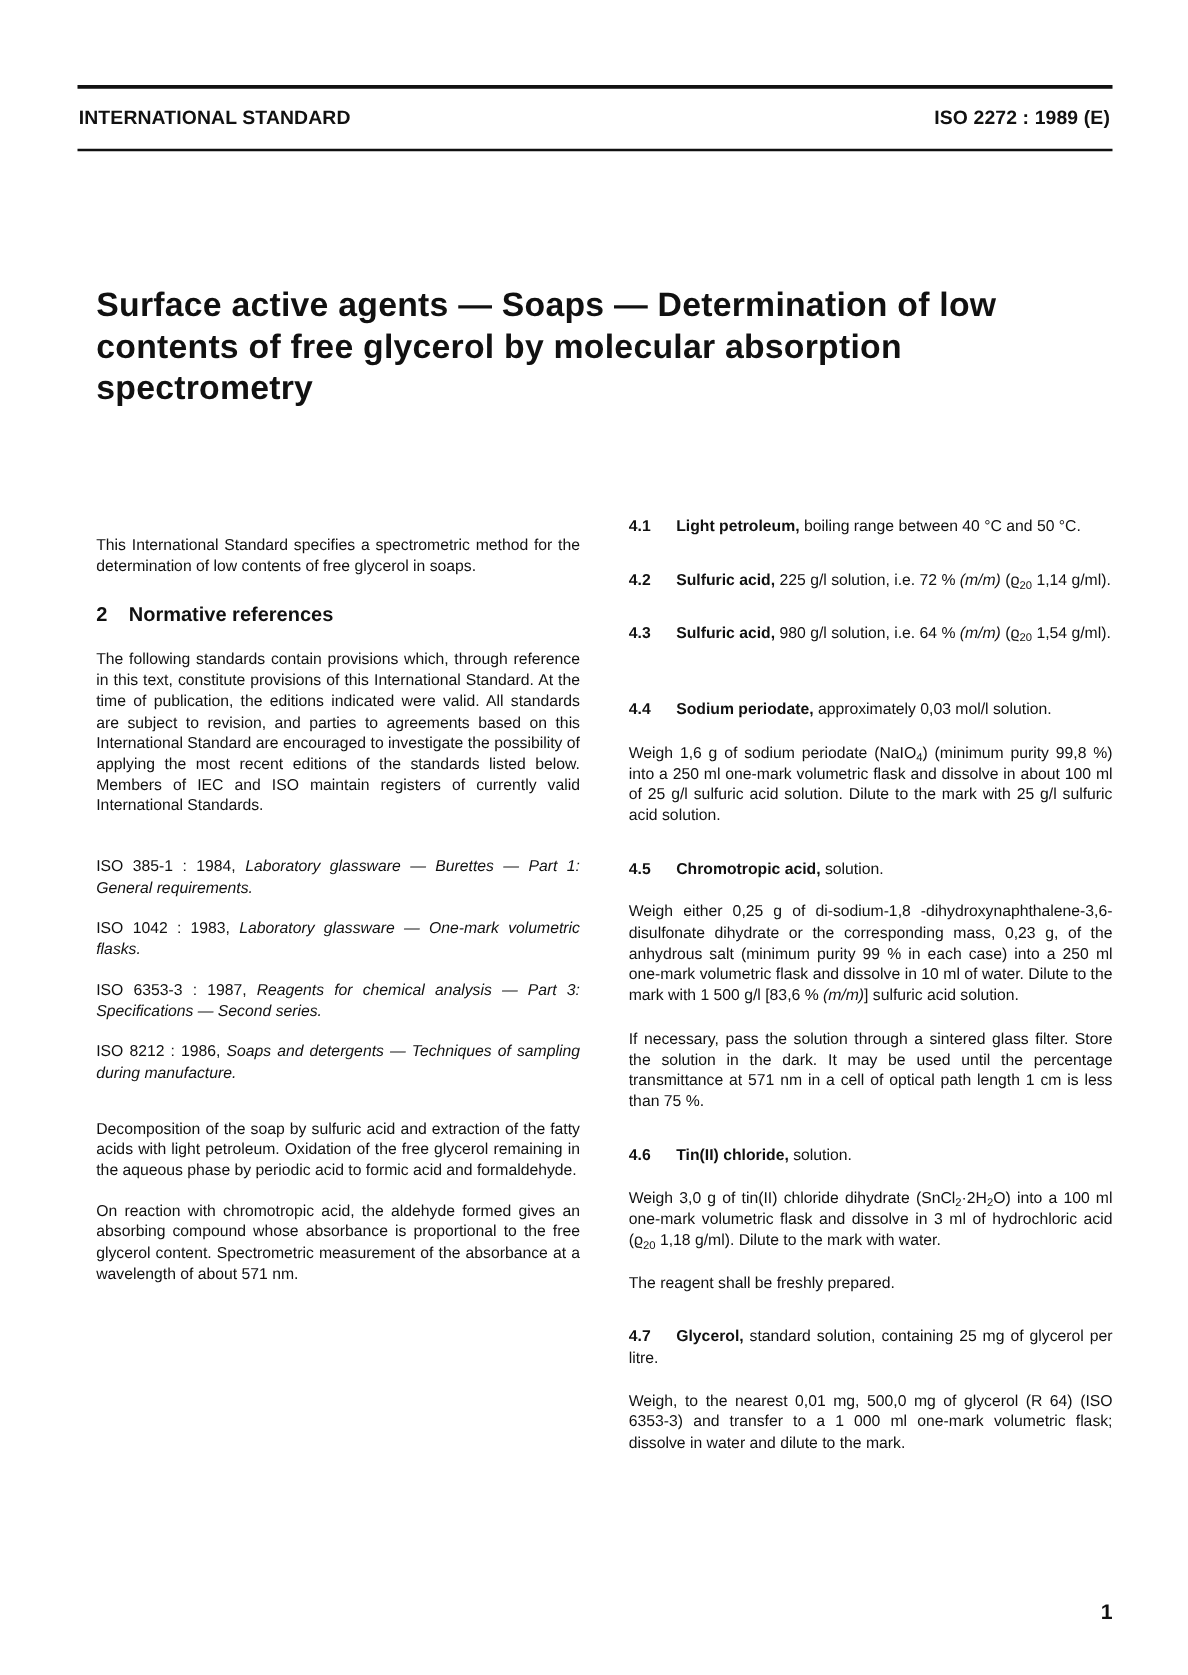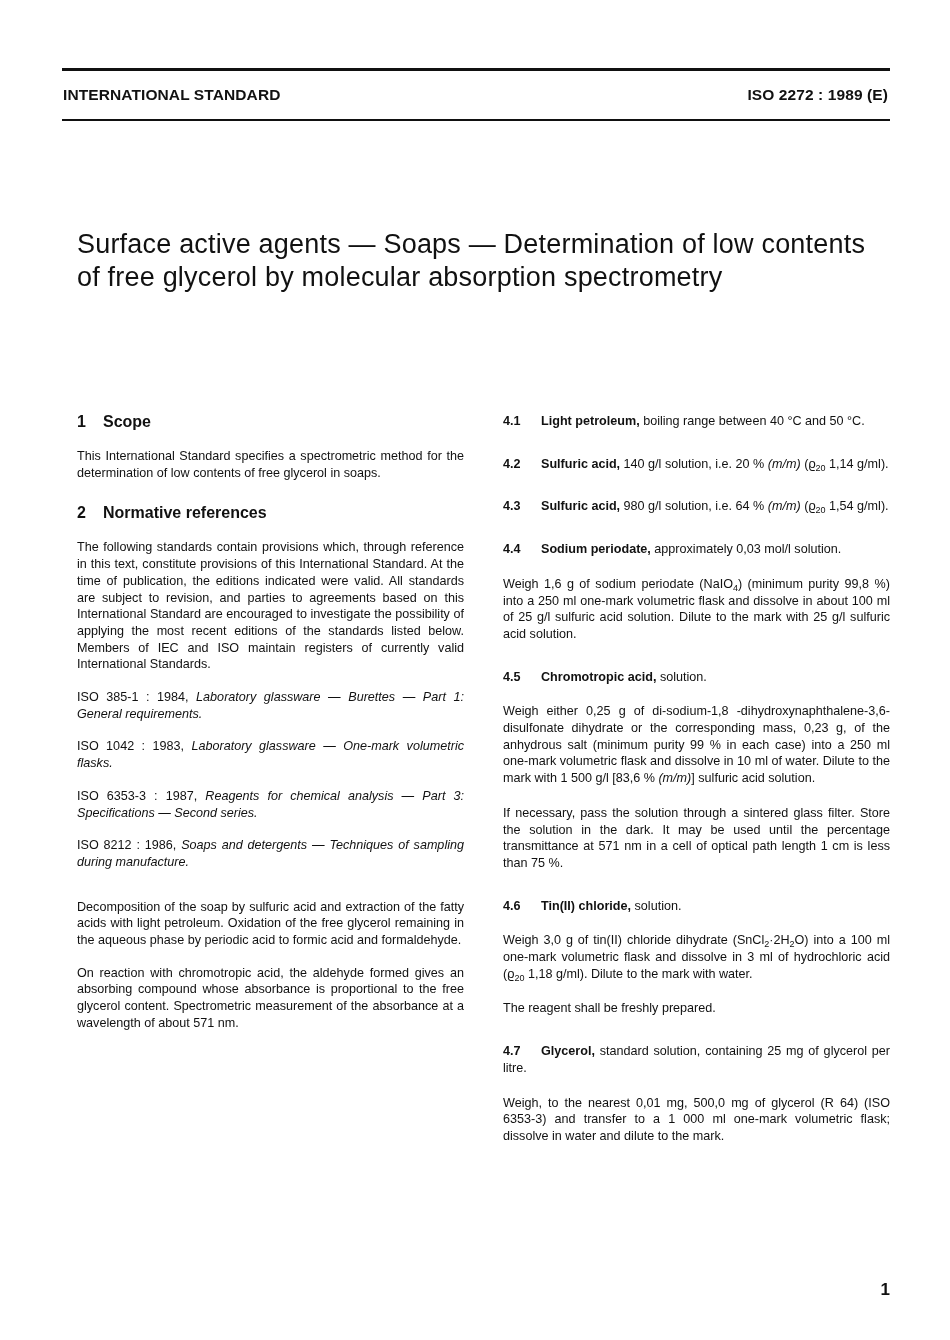--- a/index.html
+++ b/index.html
@@ -3,21 +3,21 @@
 <meta charset="utf-8">
 <style>
   html, body { margin: 0; padding: 0; background: #ffffff; }
   body { width: 950px; height: 1340px; position: relative; overflow: hidden; color: #111; font-family: "Liberation Sans", sans-serif; }
   .rule { position: absolute; left: 62px; width: 828px; background: #111; }
   .rule.top { top: 68px; height: 3px; }
   .rule.bottom { top: 119px; height: 2px; }
   .hdr { position: absolute; top: 86px; font-weight: bold; font-size: 15.5px; letter-spacing: 0.1px; }
   .hdr.left { left: 63px; }
   .hdr.right { right: 62px; }
-  .title { position: absolute; left: 77px; top: 228px; width: 800px; font-weight: normal; font-size: 27px; line-height: 33px; letter-spacing: 0.2px; }
+  .title { position: absolute; left: 77px; top: 228px; width: 800px; font-weight: bold; font-size: 27px; line-height: 33px; letter-spacing: 0.2px; }
   .col { position: absolute; top: 412px; font-size: 12.6px; line-height: 16.7px; }
   .col.left { left: 77px; width: 387px; }
   .col.right { left: 503px; width: 387px; }
   .h2 { font-weight: bold; font-size: 16px; line-height: 20px; margin: 0; }
   .h2 .num { display: inline-block; width: 26px; }
   p { margin: 0; text-align: justify; }
   .it { font-style: italic; }
   .b { font-weight: bold; }
   sub { font-size: 9px; vertical-align: -3px; line-height: 0; }
   .sub-num { display: inline-block; width: 38px; font-weight: bold; }
@@ -28,50 +28,49 @@
 
 <div class="rule top"></div>
 <div class="hdr left">INTERNATIONAL STANDARD</div>
 <div class="hdr right">ISO 2272 : 1989 (E)</div>
 <div class="rule bottom"></div>
 
 <h1 class="title" style="margin:0;">Surface active agents — Soaps — Determination of low contents of free glycerol by molecular absorption spectrometry</h1>
 
 <div class="col left">
   <div>
-    <h2 class="h2"><span class="num">1</span><span>Scope</span></h2>
     <p style="margin-top:16px">This International Standard specifies a spectrometric method for the determination of low contents of free glycerol in soaps.</p>
   </div>
 
   <div style="margin-top:22px">
     <h2 class="h2"><span class="num">2</span><span>Normative references</span></h2>
     <p style="margin-top:16px">The following standards contain provisions which, through reference in this text, constitute provisions of this International Standard. At the time of publication, the editions indicated were valid. All standards are subject to revision, and parties to agreements based on this International Standard are encouraged to investigate the possibility of applying the most recent editions of the standards listed below. Members of IEC and ISO maintain registers of currently valid International Standards.</p>
-    <p style="margin-top:16px"><span>ISO 385-1 : 1984, </span><span class="it">Laboratory glassware — Burettes — Part 1: General requirements.</span></p>
+    <p style="margin-top:32px"><span>ISO 385-1 : 1984, </span><span class="it">Laboratory glassware — Burettes — Part 1: General requirements.</span></p>
     <p style="margin-top:16px"><span>ISO 1042 : 1983, </span><span class="it">Laboratory glassware — One-mark volumetric flasks.</span></p>
     <p style="margin-top:16px"><span>ISO 6353-3 : 1987, </span><span class="it">Reagents for chemical analysis — Part 3: Specifications — Second series.</span></p>
     <p style="margin-top:16px"><span>ISO 8212 : 1986, </span><span class="it">Soaps and detergents — Techniques of sampling during manufacture.</span></p>
   </div>
 
   <div style="margin-top:28px">
     <p style="margin-top:14px">Decomposition of the soap by sulfuric acid and extraction of the fatty acids with light petroleum. Oxidation of the free glycerol remaining in the aqueous phase by periodic acid to formic acid and formaldehyde.</p>
     <p style="margin-top:16px">On reaction with chromotropic acid, the aldehyde formed gives an absorbing compound whose absorbance is proportional to the free glycerol content. Spectrometric measurement of the absorbance at a wavelength of about 571 nm.</p>
   </div>
 
   <div style="margin-top:28px">
   </div>
 </div>
 
 <div class="col right" style="top:413px">
   <p><span class="sub-num">4.1</span><span class="b">Light petroleum,</span><span> boiling range between 40 °C and 50 °C.</span></p>
 
-  <p style="margin-top:26px"><span class="sub-num">4.2</span><span class="b">Sulfuric acid,</span><span> 140 g/l solution, i.e. 20 % </span><span class="it">(m/m)</span><span> (ϱ</span><sub>20</sub><span> 1,14 g/ml).</span></p>
+  <p style="margin-top:26px"><span class="sub-num">4.2</span><span class="b">Sulfuric acid,</span><span> 225 g/l solution, i.e. 72 % </span><span class="it">(m/m)</span><span> (ϱ</span><sub>20</sub><span> 1,14 g/ml).</span></p>
 
   <p style="margin-top:26px"><span class="sub-num">4.3</span><span class="b">Sulfuric acid,</span><span> 980 g/l solution, i.e. 64 % </span><span class="it">(m/m)</span><span> (ϱ</span><sub>20</sub><span> 1,54 g/ml).</span></p>
 
-  <p style="margin-top:26px"><span class="sub-num">4.4</span><span class="b">Sodium periodate,</span><span> approximately 0,03 mol/l solution.</span></p>
+  <p style="margin-top:44px"><span class="sub-num">4.4</span><span class="b">Sodium periodate,</span><span> approximately 0,03 mol/l solution.</span></p>
   <p style="margin-top:18px"><span>Weigh 1,6 g of sodium periodate (NaIO</span><sub>4</sub><span>) (minimum purity 99,8 %) into a 250 ml one-mark volumetric flask and dissolve in about 100 ml of 25 g/l sulfuric acid solution. Dilute to the mark with 25 g/l sulfuric acid solution.</span></p>
 
   <p style="margin-top:26px"><span class="sub-num">4.5</span><span class="b">Chromotropic acid,</span><span> solution.</span></p>
   <p style="margin-top:18px"><span>Weigh either 0,25 g of di-sodium-1,8 -dihydroxynaphthalene-3,6-disulfonate dihydrate or the corresponding mass, 0,23 g, of the anhydrous salt (minimum purity 99 % in each case) into a 250 ml one-mark volumetric flask and dissolve in 10 ml of water. Dilute to the mark with 1 500 g/l [83,6 % </span><span class="it">(m/m)</span><span>] sulfuric acid solution.</span></p>
   <p style="margin-top:18px">If necessary, pass the solution through a sintered glass filter. Store the solution in the dark. It may be used until the percentage transmittance at 571 nm in a cell of optical path length 1 cm is less than 75 %.</p>
 
   <p style="margin-top:26px"><span class="sub-num">4.6</span><span class="b">Tin(II) chloride,</span><span> solution.</span></p>
   <p style="margin-top:18px"><span>Weigh 3,0 g of tin(II) chloride dihydrate (SnCl</span><sub>2</sub><span>·2H</span><sub>2</sub><span>O) into a 100 ml one-mark volumetric flask and dissolve in 3 ml of hydrochloric acid (ϱ</span><sub>20</sub><span> 1,18 g/ml). Dilute to the mark with water.</span></p>
   <p style="margin-top:18px">The reagent shall be freshly prepared.</p>
 

